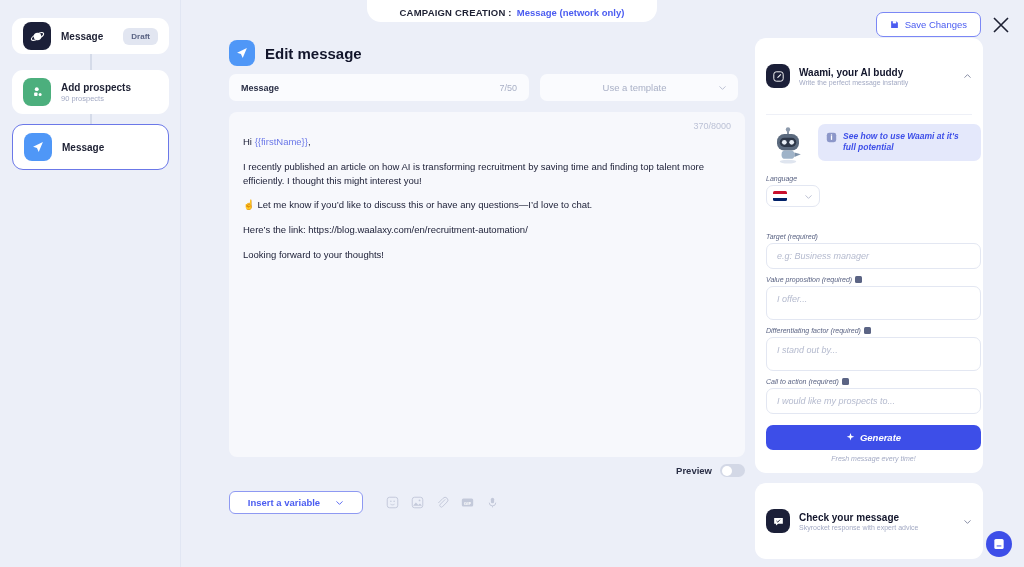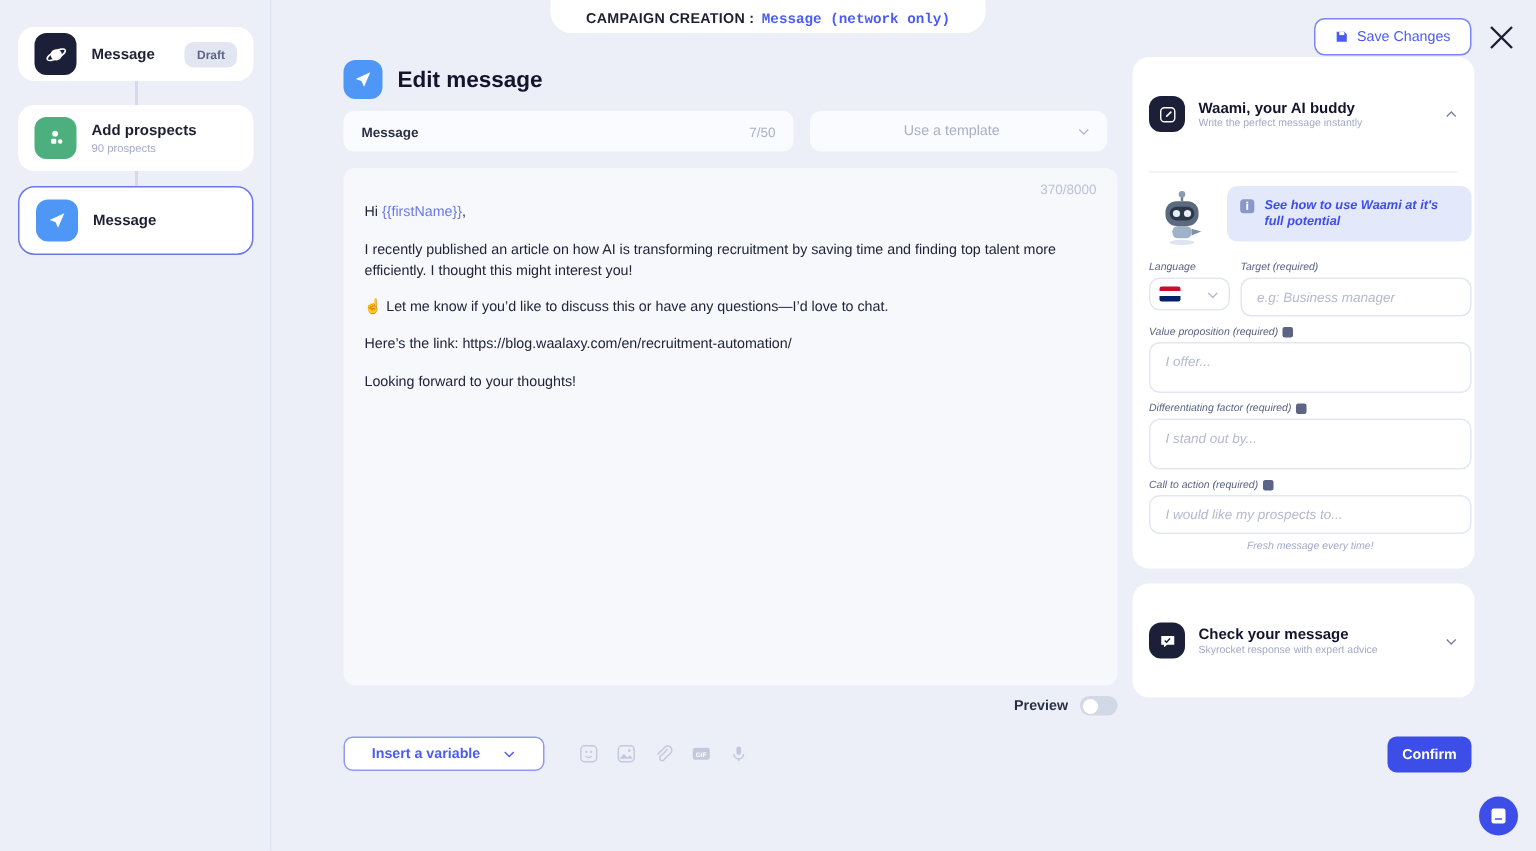--- a/index.html
+++ b/index.html
@@ -16,21 +16,21 @@
   #header-tab {
     position: absolute; left: 367px; top: -14px;
     width: 290px; height: 36px;
     background: #ffffff;
     border-radius: 0 0 14px 14px;
     display: flex; align-items: flex-end; justify-content: center;
     padding-bottom: 4px;
     z-index: 6;
   }
   #header-tab .t1 { font-size: 9.5px; font-weight: bold; letter-spacing: .2px; color: #1d2033; }
-  #header-tab .t2 { font-size: 9.5px; font-weight: bold; color: #4b5cf0; margin-left: 5px; font-family: Liberation Mono, monospace; }
+  #header-tab .t2 { font-size: 9.5px; font-weight: bold; color: #4b5cf0; margin-left: 5px; }
 
   
   #save-changes {
     position: absolute; right: 43px; top: 12px;
     height: 25px; padding: 0 13px;
     background: #fff; border: 1px solid #7b87f5;
     border-radius: 7px;
     display: flex; align-items: center; gap: 6px;
     color: #4b5cf0; font-size: 9.5px; font-weight: normal;
     cursor: pointer; z-index: 7;
@@ -202,21 +202,21 @@
     font-size: 8.5px; font-weight: bold; color: #3d4ee8; line-height: 1.35;
   }
 
   .f-label { font-size: 7px; color: #5b6484; margin: 7px 0 3px 0; display: flex; align-items: center; gap: 3px;}
   .f-input {
     border: 1px solid #e3e7f2; border-radius: 7px;
     background: #fff; font-size: 9px; color: #b4bace;
     padding: 7px 10px; cursor: text;
   }
   .f-input.tall { height: 34px; }
-  .lang-row { display: flex; gap: 7px; }
+  .lang-row { display: flex; gap: 19px; flex-direction: column; }
   .lang-col { width: 54px; }
   .target-col { flex: 1; }
   #lang-select {
     border: 1px solid #e3e7f2; border-radius: 7px; background: #fff;
     height: 22px; display: flex; align-items: center; justify-content: space-between;
     padding: 0 6px; cursor: pointer;
   }
   .flag {
     width: 14px; height: 10px; border-radius: 1.5px;
     background: linear-gradient(180deg,#c8102e 0%,#c8102e 33%,#ffffff 33%,#ffffff 66%,#012169 66%,#012169 100%);
@@ -468,20 +468,26 @@
         <span class="tip"></span>
       </div>
       <div class="f-input tall">I stand out by...</div>
 
       <div class="f-label">
         <span>Call to action (required)</span>
         <span class="tip"></span>
       </div>
       <div class="f-input">I would like my prospects to...</div>
 
+      <div id="generate-btn">
+        <svg width="9" height="9" viewBox="0 0 12 12">
+          <path d="M6 0l1.2 3.6L11 5l-3.8 1.4L6 10 4.8 6.4 1 5l3.8-1.4z" fill="#fff"></path>
+        </svg>
+        <span>Generate</span>
+      </div>
       <div id="generate-note">Fresh message every time!</div>
     </div>
   </div>
 
   <div class="rp-card">
     <div class="rp-head">
       <div class="rp-ico">
         <svg width="13" height="13" viewBox="0 0 18 18">
             <path d="M3 4.2h12v8H8.5L5.5 14.5V12.2H3z" fill="#fff"></path>
             <path d="M6.2 8.2l1.7 1.7 3.2-3.4" stroke="#1b1f38" stroke-width="1.3" fill="none"></path>

